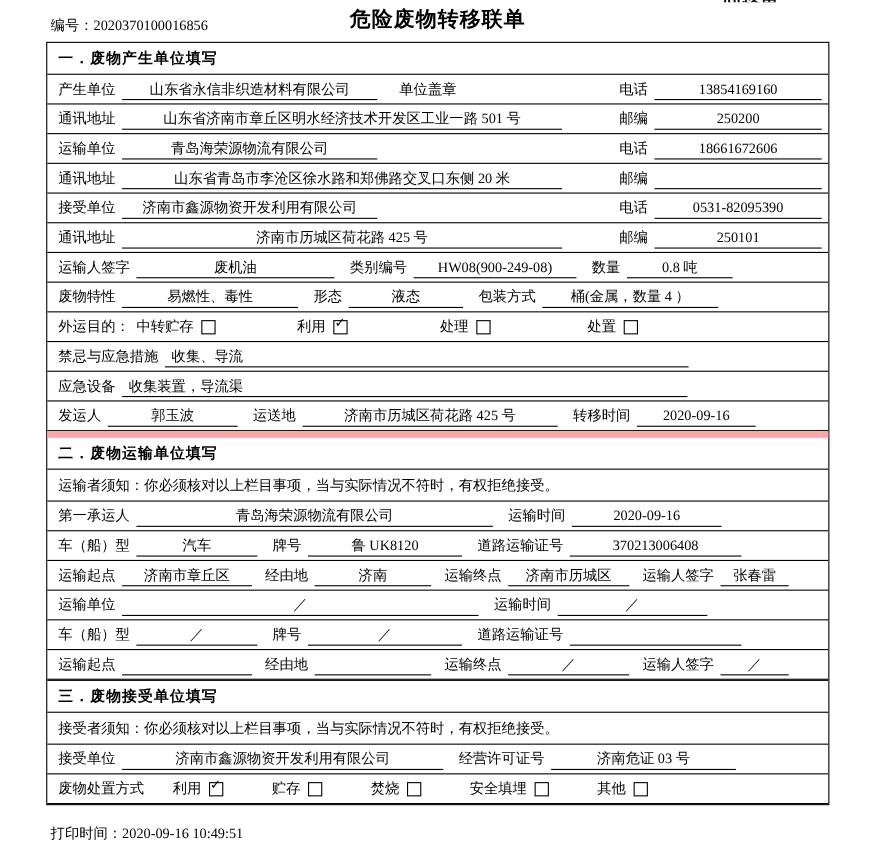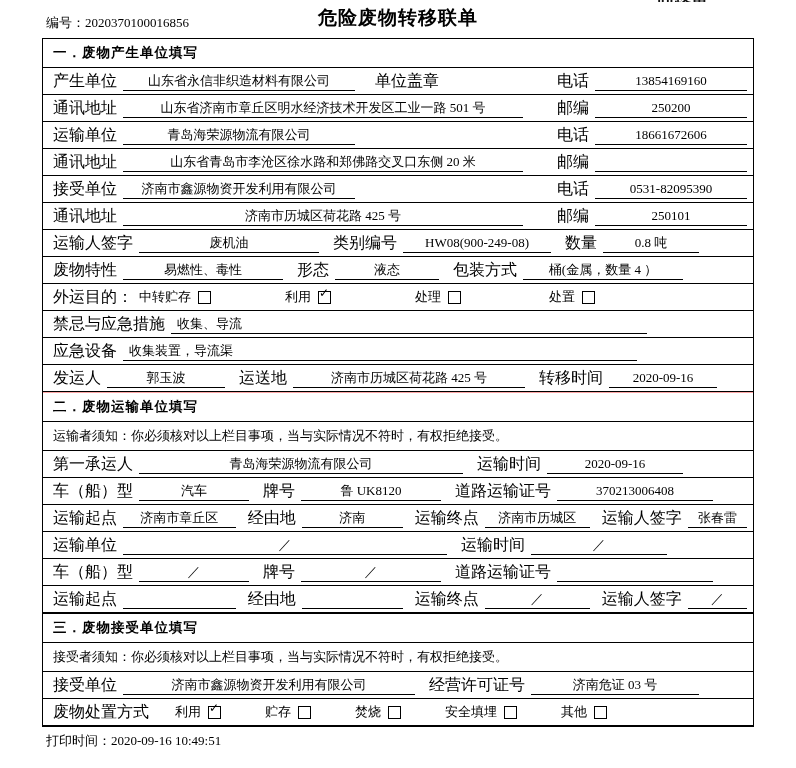--- a/index.html
+++ b/index.html
@@ -84,21 +84,21 @@
     border-bottom: 1px solid #000;
     min-height: 28px;
     display: flex;
     align-items: center;
     padding-left: 10px;
     font-size: 13px;
   }
   .lbl {
     padding-left: 10px;
     white-space: nowrap;
-    font-size: 16px;
+    font-size: 13px;
   }
   .lbl.nopad { padding-left: 0; }
   .fill {
     border-bottom: 1px solid #000;
     text-align: center;
     white-space: nowrap;
     font-size: 13px;
     line-height: 19px;
     height: 19px;
     margin: 0 6px;
@@ -124,21 +124,21 @@
     left: 0px;
     top: -5px;
     font-size: 12px;
     line-height: 12px;
   }
   .spacer { flex: 1 1 auto; }
   
   .footer {
     position: absolute;
     left: 46px;
-    bottom: 18px;
+    bottom: 1px;
     font-size: 13px;
   }
 </style>
 </head>
 <body>
 
 <div class="page">
 
   <div class="top-bar">
     <div class="doc-number">
@@ -244,21 +244,21 @@
 
     <div class="row">
       <span class="lbl">发运人</span>
       <span class="fill" style="width:118px">郭玉波</span>
       <span class="lbl nopad" style="padding-left:8px">运送地</span>
       <span class="fill" style="width:232px">济南市历城区荷花路 425 号</span>
       <span class="lbl nopad" style="padding-left:8px">转移时间</span>
       <span class="fill" style="width:108px">2020-09-16</span>
     </div>
 
-    <div class="section-head" style="border-top:1px solid #fca5a5">二．废物运输单位填写</div>
+    <div class="section-head" style="border-top:6px solid #fca5a5">二．废物运输单位填写</div>
 
     <div class="note-row">运输者须知：你必须核对以上栏目事项，当与实际情况不符时，有权拒绝接受。</div>
 
     <div class="row">
       <span class="lbl">第一承运人</span>
       <span class="fill" style="width:324px">青岛海荣源物流有限公司</span>
       <span class="lbl nopad" style="padding-left:8px">运输时间</span>
       <span class="fill" style="width:136px">2020-09-16</span>
     </div>
 

